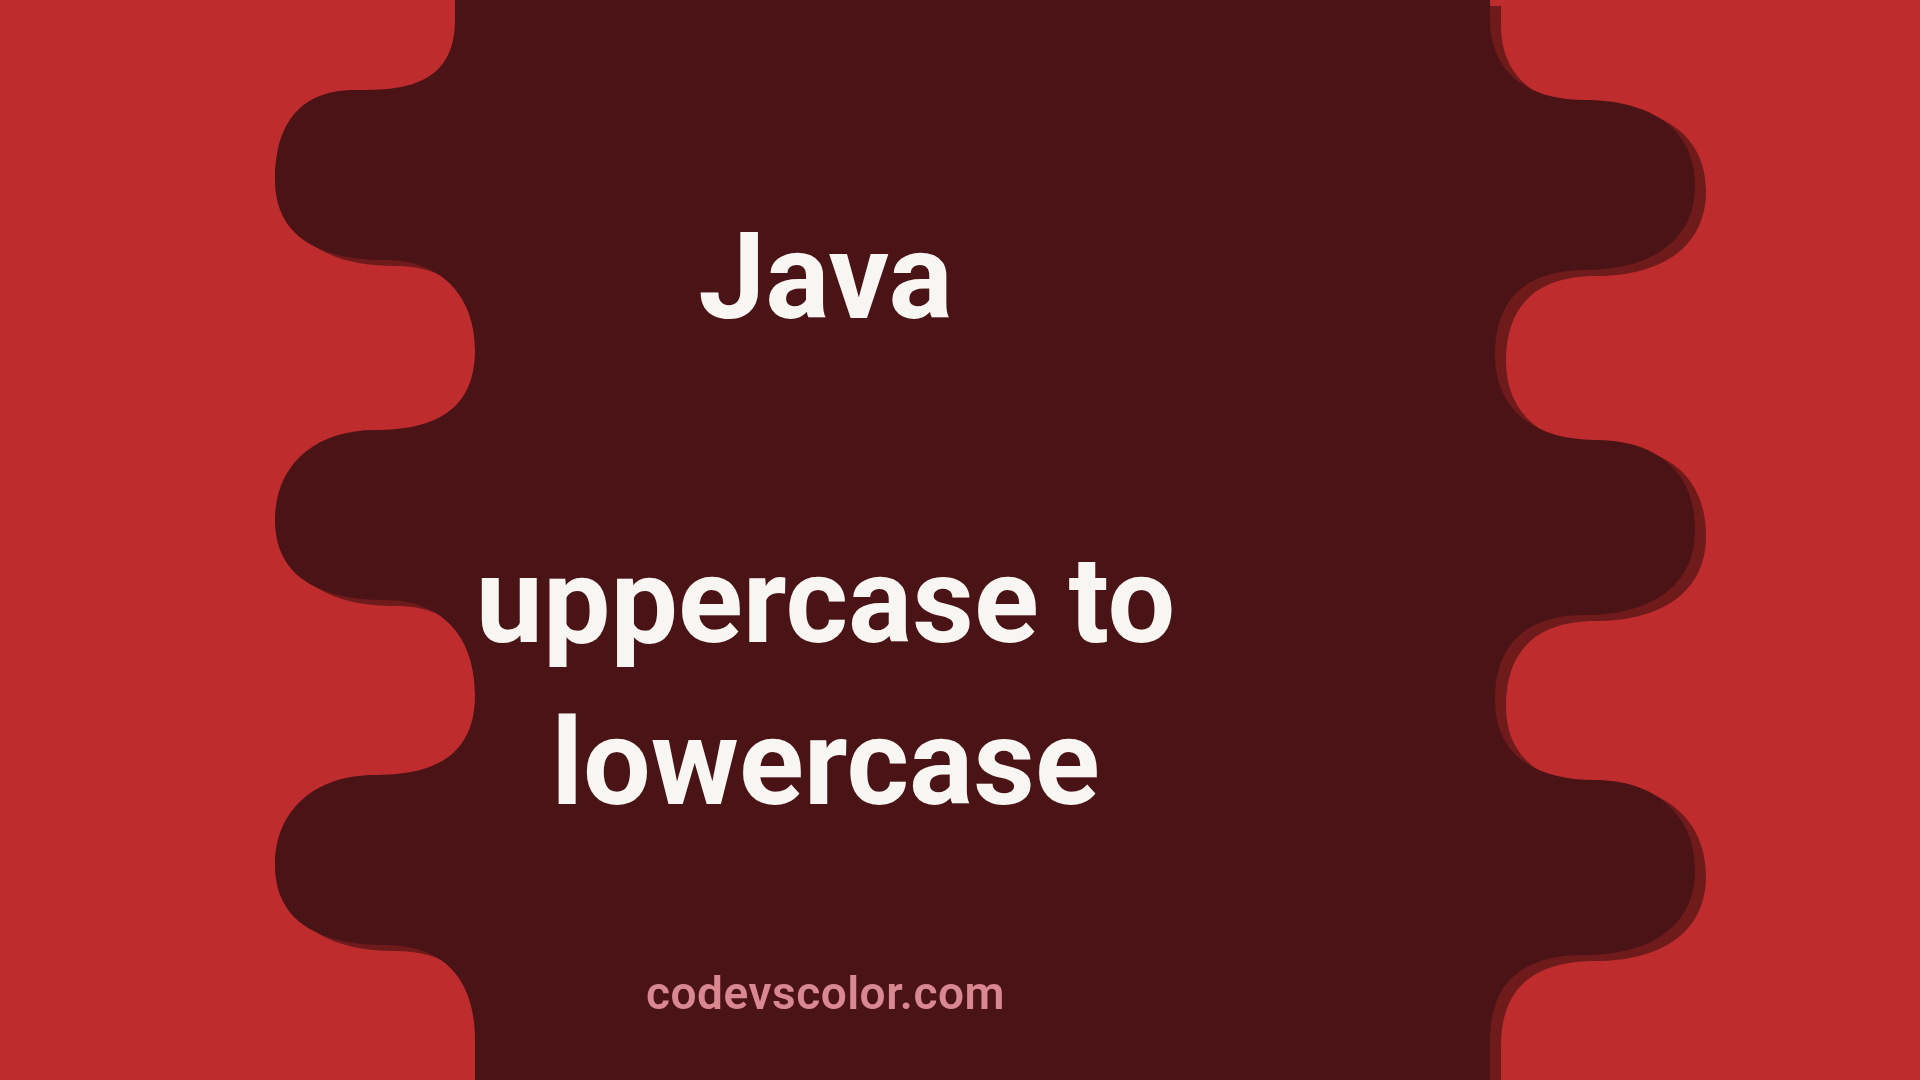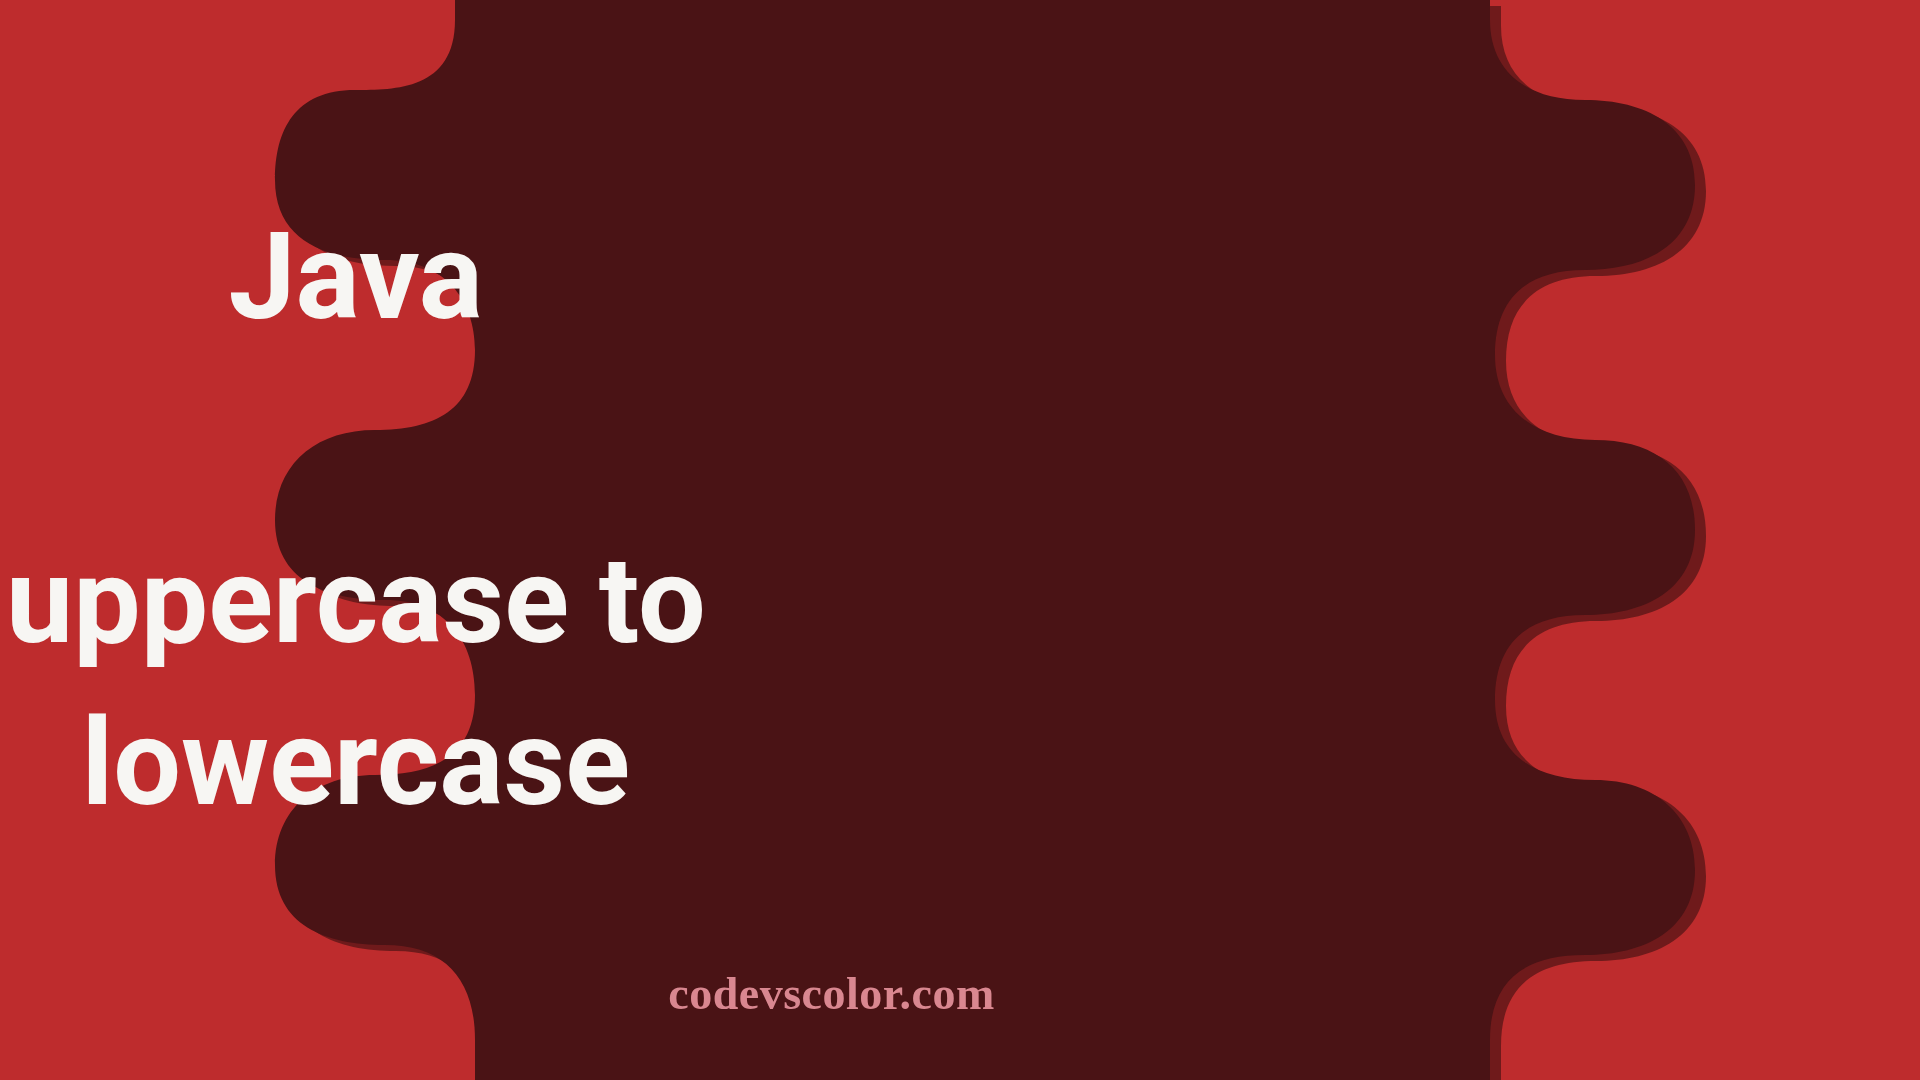--- a/index.html
+++ b/index.html
@@ -11,48 +11,47 @@
   }
   .blob {
     position: absolute;
     top: 0; left: 0;
     width: 1920px;
     height: 1080px;
     z-index: 1;
   }
   .content {
     position: absolute;
-    top: 0; left: 6px;
+    top: 0; left: 0;
     width: 1651px;
     height: 1080px;
     z-index: 2;
     display: flex;
     flex-direction: column;
-    align-items: flex-start;
+    align-items: center;
     justify-content: center;
   }
   .title {
     color: #f7f6f3;
     font-size: 120px;
     font-weight: 700;
     text-align: center;
     line-height: 1.35;
     max-width: 1100px;
     margin-top: -40px;
   }
   .watermark {
     position: absolute;
     bottom: 60px;
     left: 50%;
     transform: translateX(-50%);
     color: #d98790;
     font-size: 46px;
     font-weight: 600;
     letter-spacing: 0.5px;
-    font-family: Liberation Serif, serif;
   }
 </style>
 </head>
 <body>
 
 <svg class="blob" viewBox="0 0 1920 1080" preserveAspectRatio="none">
 
   <path fill="#2e0c0d" opacity="0.55" transform="translate(6,6)" d="
     M 460 0
     L 460 20

